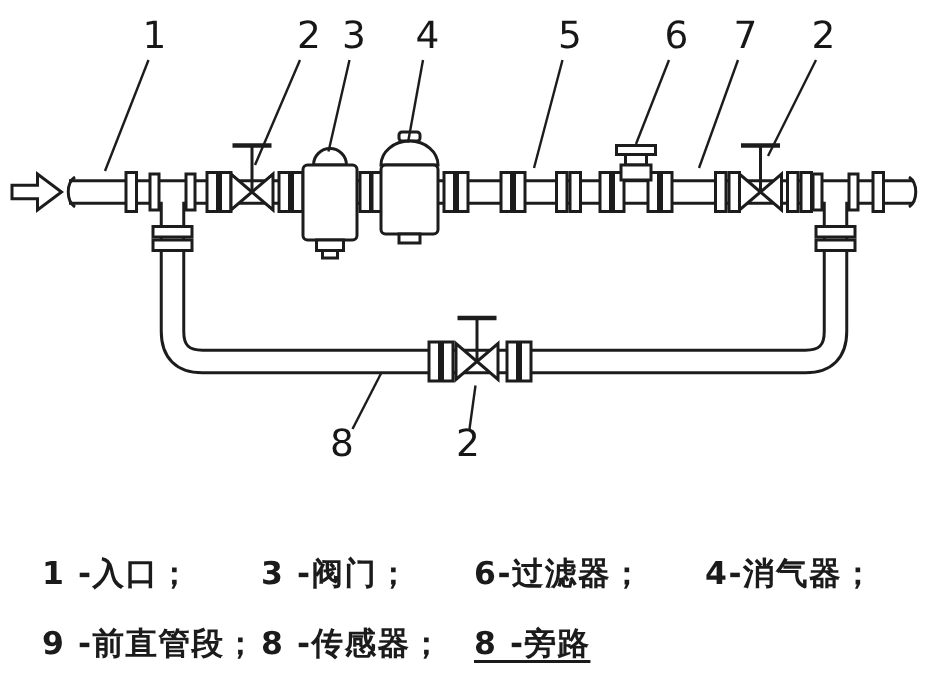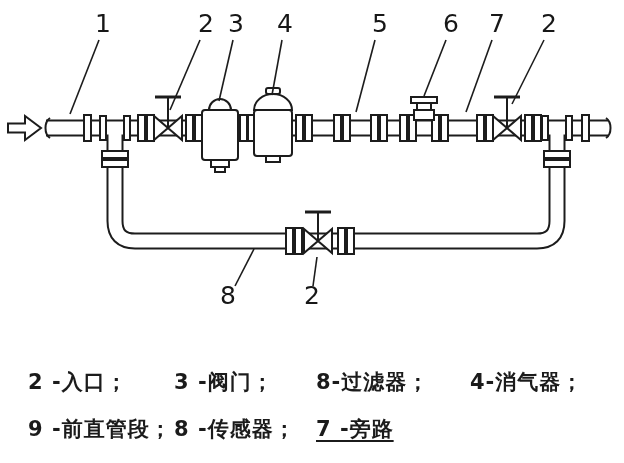--- a/index.html
+++ b/index.html
@@ -156,22 +156,22 @@
       <text x="451" y="32">6</text>
       <text x="497" y="32">7</text>
       <text x="549" y="32">2</text>
       <text x="228" y="304">8</text>
       <text x="312" y="304">2</text>
     </g>
   </svg>
 
   
   <div class="legend">
-    <span>2 -入口；</span>
+    <span>1 -入口；</span>
     <span>3 -阀门；</span>
-    <span>8-过滤器；</span>
+    <span>6-过滤器；</span>
     <span>4-消气器；</span>
     <span>9 -前直管段；</span>
     <span>8 -传感器；</span>
-    <span class="u">7 -旁路</span>
+    <span class="u">8 -旁路</span>
   </div>
 
 </div>
 
 </body></html>

